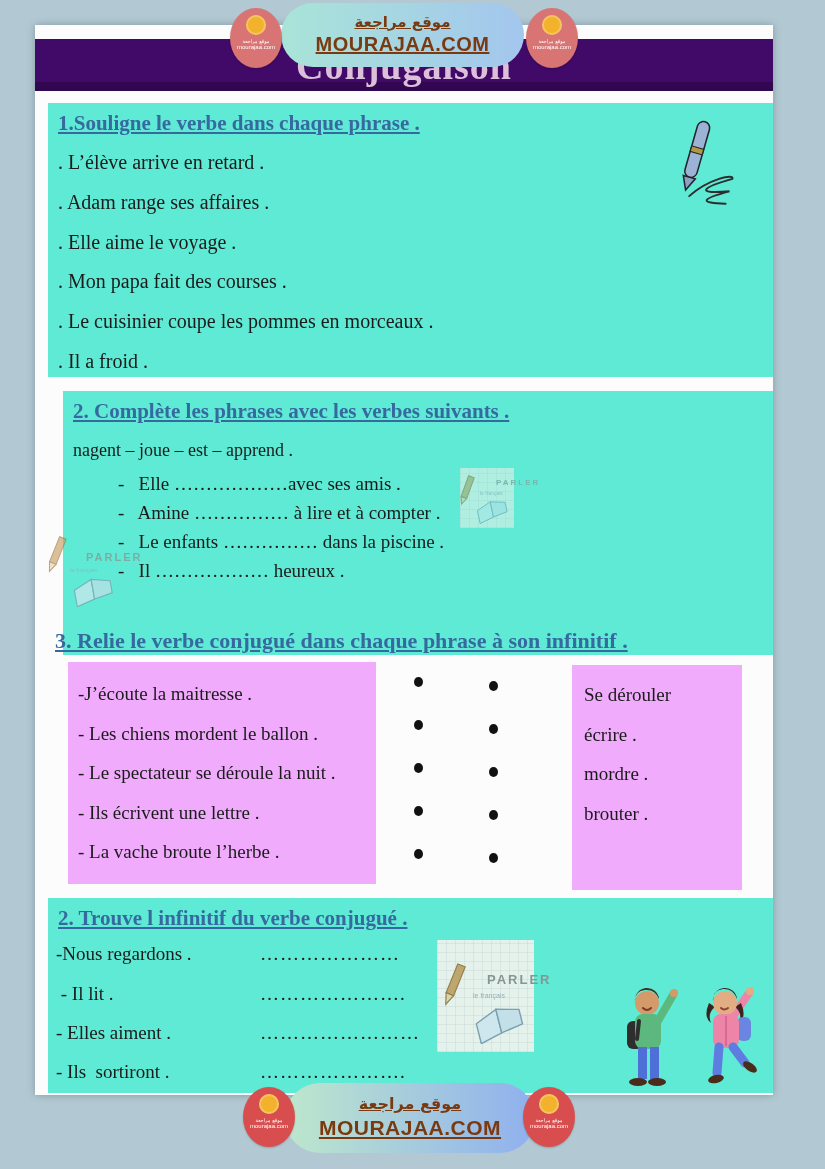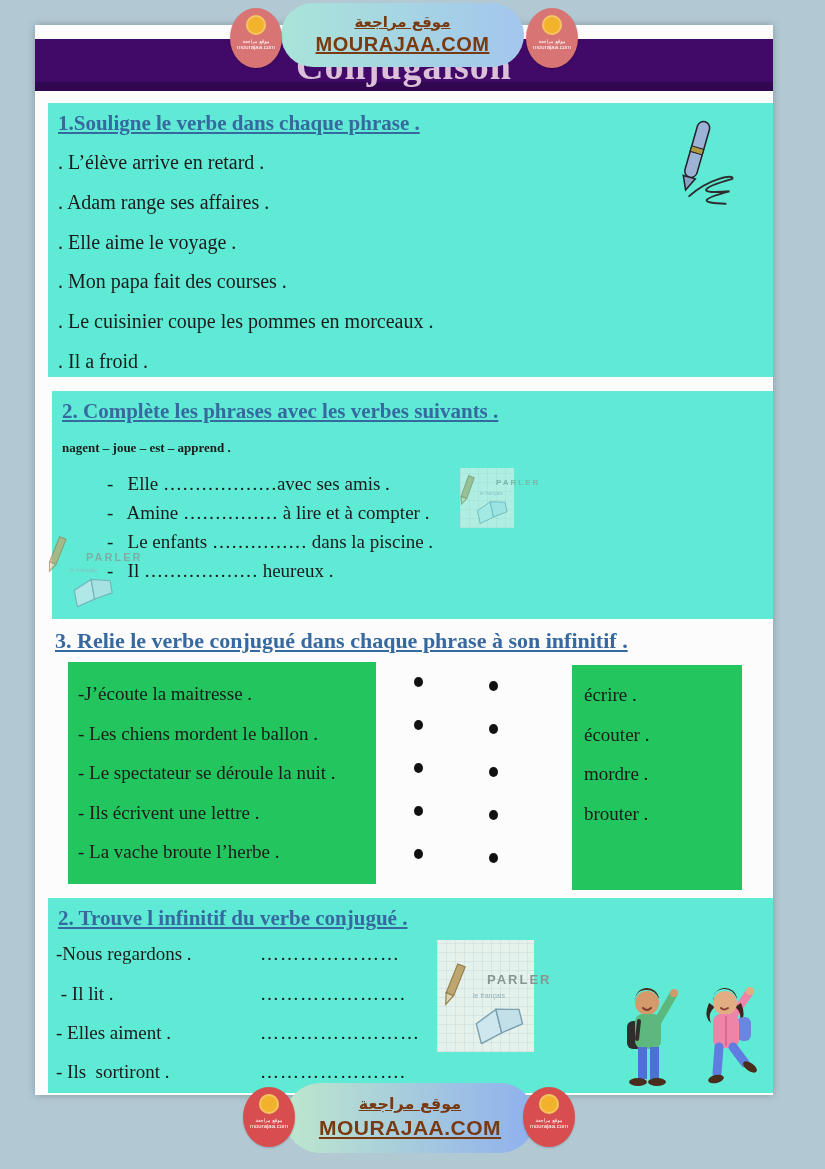--- a/index.html
+++ b/index.html
@@ -48,36 +48,36 @@
   }
   .badge.header-style{background:#d97474;}
   .badge.footer-style{background:#d84e4e;}
   .badge .dot{width:20px;height:20px;border-radius:50%;background:#f2b22c;
     margin-top:7px;box-shadow:inset 0 0 0 2px rgba(255,255,255,.25);}
   .badge .t1{font-family:"DejaVu Sans",sans-serif;font-size:5px;color:#fff;margin-top:3px;line-height:1.2;}
   .badge .t2{font-family:"Liberation Sans",sans-serif;font-size:6px;color:#fff;line-height:1.1;}
   
   .exbox{position:absolute;background:#5eead4;}
   .ex1{left:13px;top:78px;right:0;height:274px;}
-  .ex2{left:17px;top:366px;right:0;height:228px;text-align:center;}
+  .ex2{left:28px;top:366px;right:0;height:264px;text-align:center;}
   .ex4{left:13px;top:873px;right:0;bottom:2px;}
   .heading{
     font-weight:bold;font-size:21px;color:#36699f;text-decoration:underline;
     font-family:"Liberation Serif",serif;
   }
   .ex1 .heading,.ex2 .heading,.ex4 .heading{position:absolute;left:10px;top:8px;}
   .sentence{position:absolute;left:10px;font-size:20px;white-space:pre;}
   .ex1 .s0{top:48px;}.ex1 .s1{top:88px;}.ex1 .s2{top:128px;}
   .ex1 .s3{top:167px;}.ex1 .s4{top:207px;}.ex1 .s5{top:247px;}
-  .wordbank{position:absolute;left:10px;top:49px;font-weight:bold;font-size:13px;}
+  .wordbank{position:absolute;left:10px;top:49px;font-weight:normal;font-size:18px;}
   .ex2 .item{position:absolute;left:55px;font-size:19px;white-space:pre;}
   .ex2 .i0{top:82px;}.ex2 .i1{top:111px;}.ex2 .i2{top:140px;}.ex2 .i3{top:169px;}
   
   .ex3-heading{position:absolute;left:20px;top:603px;font-size:22px;}
-  .matchbox{position:absolute;background:#22c55e;}
+  .matchbox{position:absolute;background:#f0abfc;}
   .match-left{left:33px;top:637px;width:308px;height:222px;padding:12px 10px;box-sizing:border-box;}
   .match-left div{font-size:19px;line-height:39.5px;white-space:pre;}
   .match-right{left:537px;top:640px;width:170px;height:225px;padding:10px 12px;box-sizing:border-box;}
   .match-right div{font-size:19px;line-height:39.5px;white-space:pre;}
   .dotcol{position:absolute;display:flex;flex-direction:column;gap:33px;}
   .dotcol.c1{left:379px;top:652px;}
   .dotcol.c2{left:454px;top:656px;}
   .mdot{width:9px;height:10px;border-radius:50%;background:#111;}
   
   .ex4 .rowlabel{position:absolute;left:8px;font-size:19px;white-space:pre;}
@@ -198,22 +198,22 @@
   </div>
   <div class="dotcol c2">
     <div class="mdot"></div>
     <div class="mdot"></div>
     <div class="mdot"></div>
     <div class="mdot"></div>
     <div class="mdot"></div>
   </div>
 
   <div class="matchbox match-right">
+    <div>Se dérouler</div>
     <div>écrire .</div>
-    <div>écouter .</div>
     <div>mordre .</div>
     <div>brouter .</div>
   </div>
 
   <div class="exbox ex4">
     <div class="heading">2. Trouve l infinitif du verbe conjugué .</div>
     <div class="rowlabel r0">-Nous regardons .</div>
     <div class="rowans r0">…………………</div>
     <div class="rowlabel r1"> - Il lit .</div>
     <div class="rowans r1">………………….</div>

